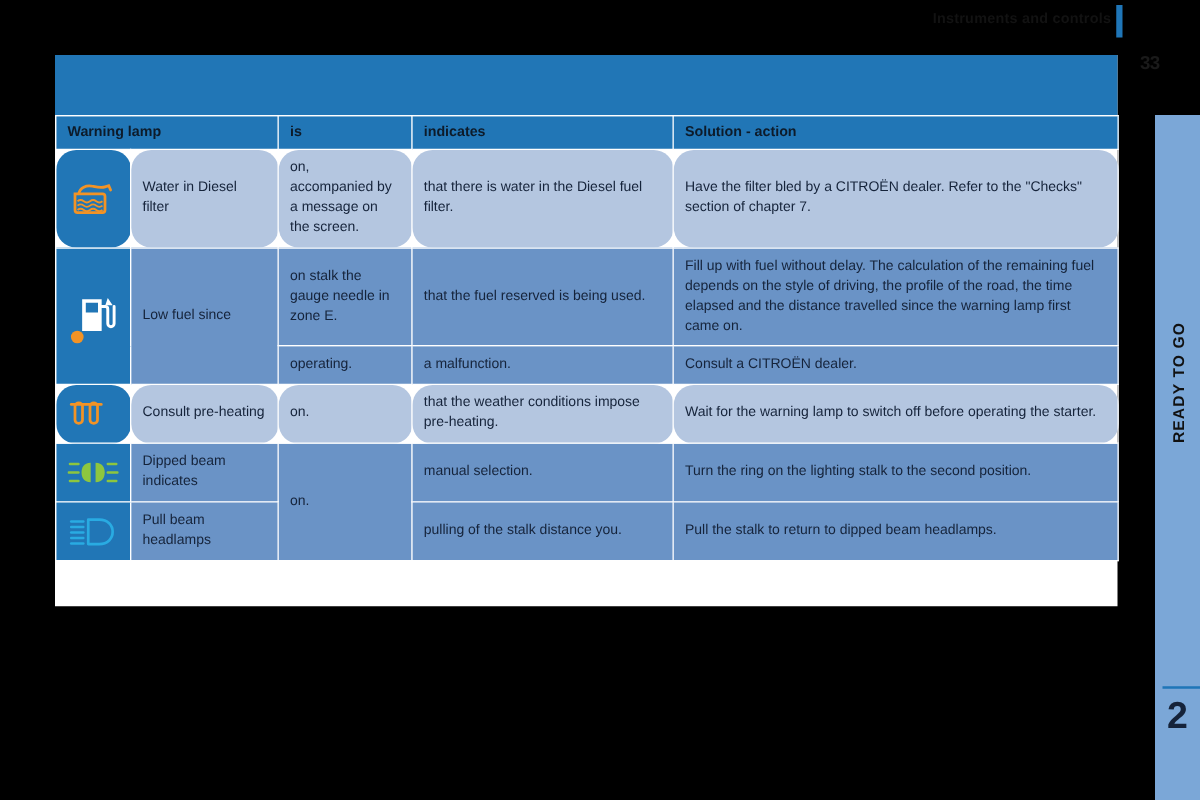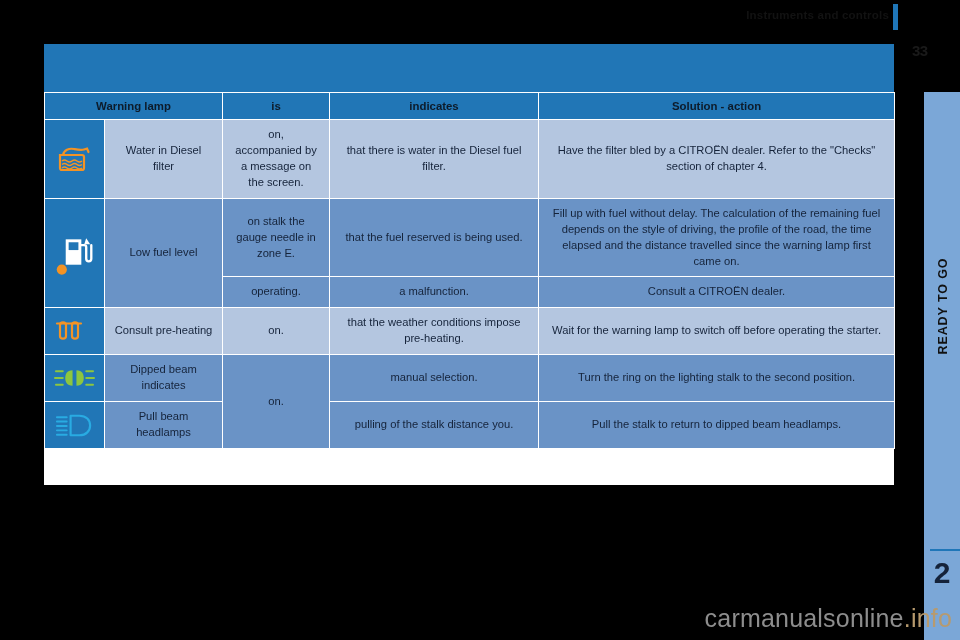--- a/index.html
+++ b/index.html
@@ -71,38 +71,38 @@
     border-collapse: collapse;
     table-layout: fixed;
   }
   table.warn td, table.warn th {
     border: 1.5px solid #ffffff;
     vertical-align: middle;
     padding: 7px 9px;
     font-size: 11.2px;
     line-height: 1.42;
     color: #15233a;
-    text-align: center;
+    text-align: left;
   }
   table.warn th {
     background: #2176b6;
     color: #0d1b2a;
     font-weight: bold;
     font-size: 11.4px;
     padding: 5px 9px;
     height: 23px;
   }
   col.c-icon  { width: 60px; }
   col.c-name  { width: 118px; }
   col.c-is    { width: 107px; }
   col.c-ind   { width: 209px; }
   col.c-sol   { width: 356px; }
 
   
-  .tint-light td { background: #b4c6e0; }
+  .tint-light td { background: #b4c6e0; border-radius: 16px; }
   .tint-dark  td { background: #6a93c6; }
   td.icon-cell { background: #2176b6 !important; text-align: center; padding: 6px 4px; }
   .tint-light td.icon-cell, .tint-dark td.icon-cell { background: #2176b6 !important; }
 
   .icon-wrap { display: flex; align-items: center; justify-content: center; width: 100%; }
   svg { display: block; }
 
   
   .watermark {
     position: absolute; left: 0; top: 604px; width: 952px;
@@ -162,36 +162,36 @@
                 <path d="M5 24 q2.5 -2 5 0 t5 0 t5 0 t5 0" fill="none" stroke="#f39325" stroke-width="1.5"></path>
               </svg>
             </span>
           </td>
           <td>Water in Diesel filter</td>
           <td style="white-space:pre-line">on,
 accompanied by
 a message on
 the screen.</td>
           <td>that there is water in the Diesel fuel filter.</td>
-          <td>Have the filter bled by a CITROËN dealer. Refer to the "Checks" section of chapter 4.</td>
+          <td>Have the filter bled by a CITROËN dealer. Refer to the "Checks" section of chapter 7.</td>
         </tr>
 
         <tr class="tint-dark">
           <td class="icon-cell" rowspan="2">
             <span class="icon-wrap">
               <svg width="42" height="56" viewBox="0 0 42 56">
                 <path d="M12 14 h16 v26 h-16 Z" fill="#ffffff"></path>
                 <path d="M15 17 h10 v8 h-10 Z" fill="#2176b6"></path>
                 <path d="M28 20 h3 a2 2 0 0 1 2 2 v12 a2.6 2.6 0 0 0 2.6 2.6 a2.6 2.6 0 0 0 2.6 -2.6 v-14" fill="none" stroke="#ffffff" stroke-width="2.4" stroke-linecap="round"></path>
                 <path d="M33 13 l4 6 h-6 Z" fill="#ffffff"></path>
                 <circle cx="8" cy="45" r="5.2" fill="#f39325"></circle>
               </svg>
             </span>
           </td>
-          <td rowspan="2">Low fuel level</td>
+          <td rowspan="2">Low fuel since</td>
           <td>on stalk the gauge needle in zone E.</td>
           <td>that the fuel reserved is being used.</td>
           <td>Fill up with fuel without delay. The calculation of the remaining fuel depends on the style of driving, the profile of the road, the time elapsed and the distance travelled since the warning lamp first came on.</td>
         </tr>
 
         <tr class="tint-dark">
           <td>operating.</td>
           <td>a malfunction.</td>
           <td>Consult a CITROËN dealer.</td>
         </tr>
@@ -252,15 +252,14 @@
           </td>
           <td>Pull beam headlamps</td>
           <td>pulling of the stalk distance you.</td>
           <td>Pull the stalk to return to dipped beam headlamps.</td>
         </tr>
 
       </tbody>
     </table>
   </div>
 
-  <div class="watermark"><span>carmanualsonline</span><span class="tld">.info</span></div>
 
 </div>
 
 </body></html>

